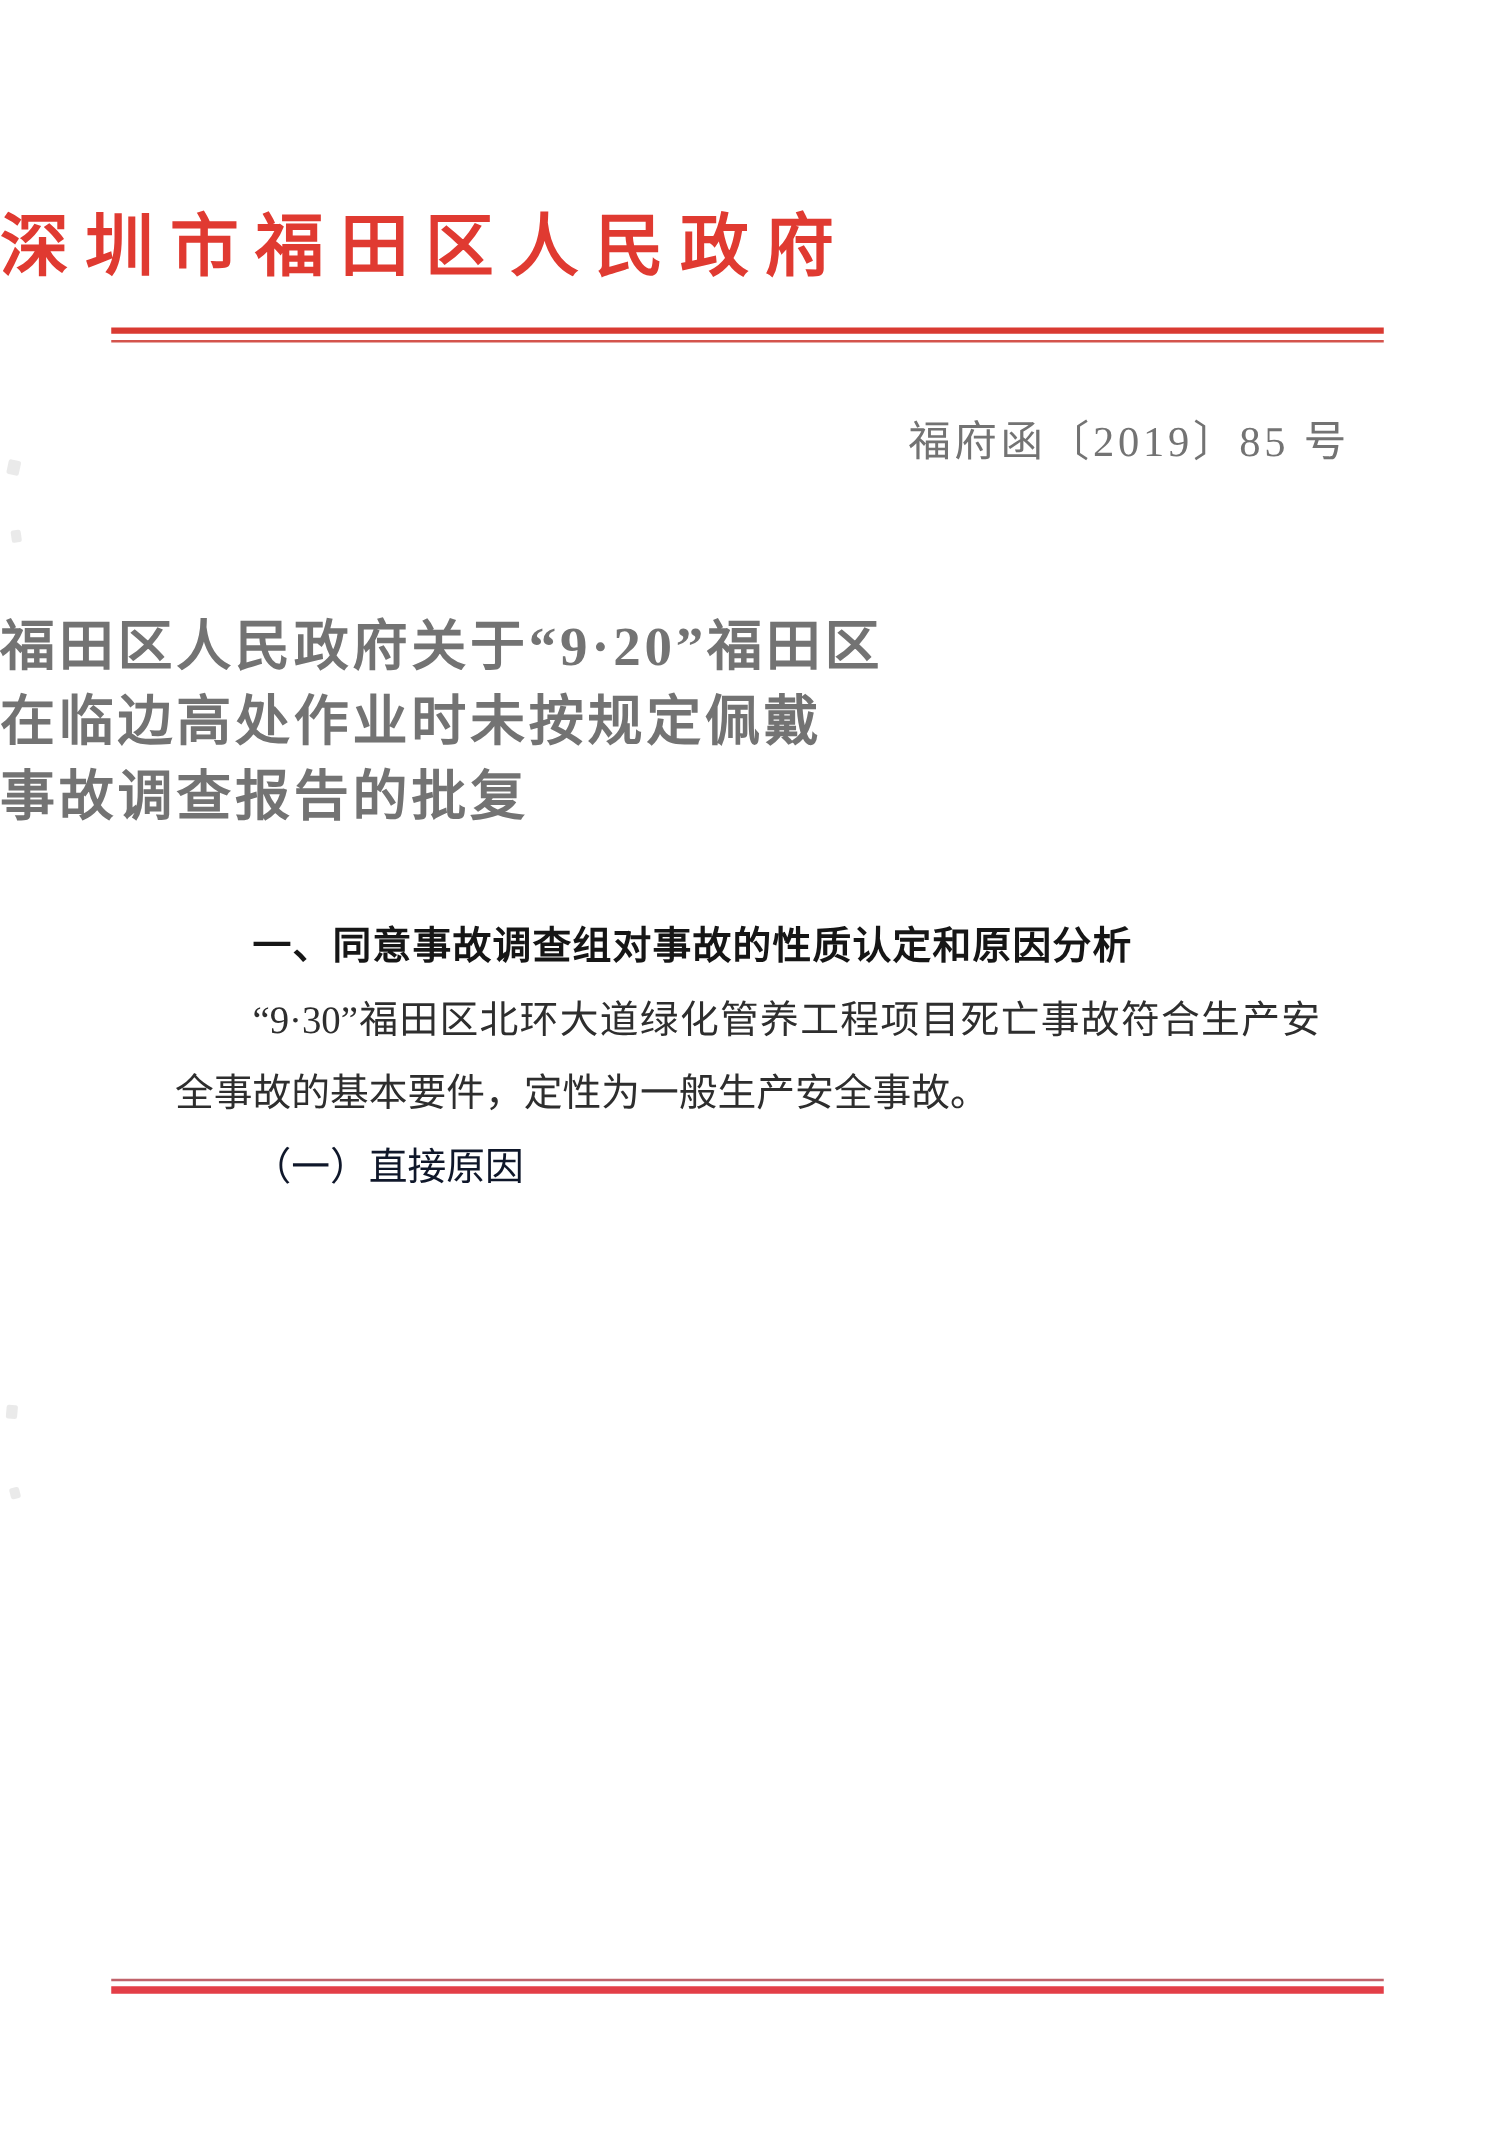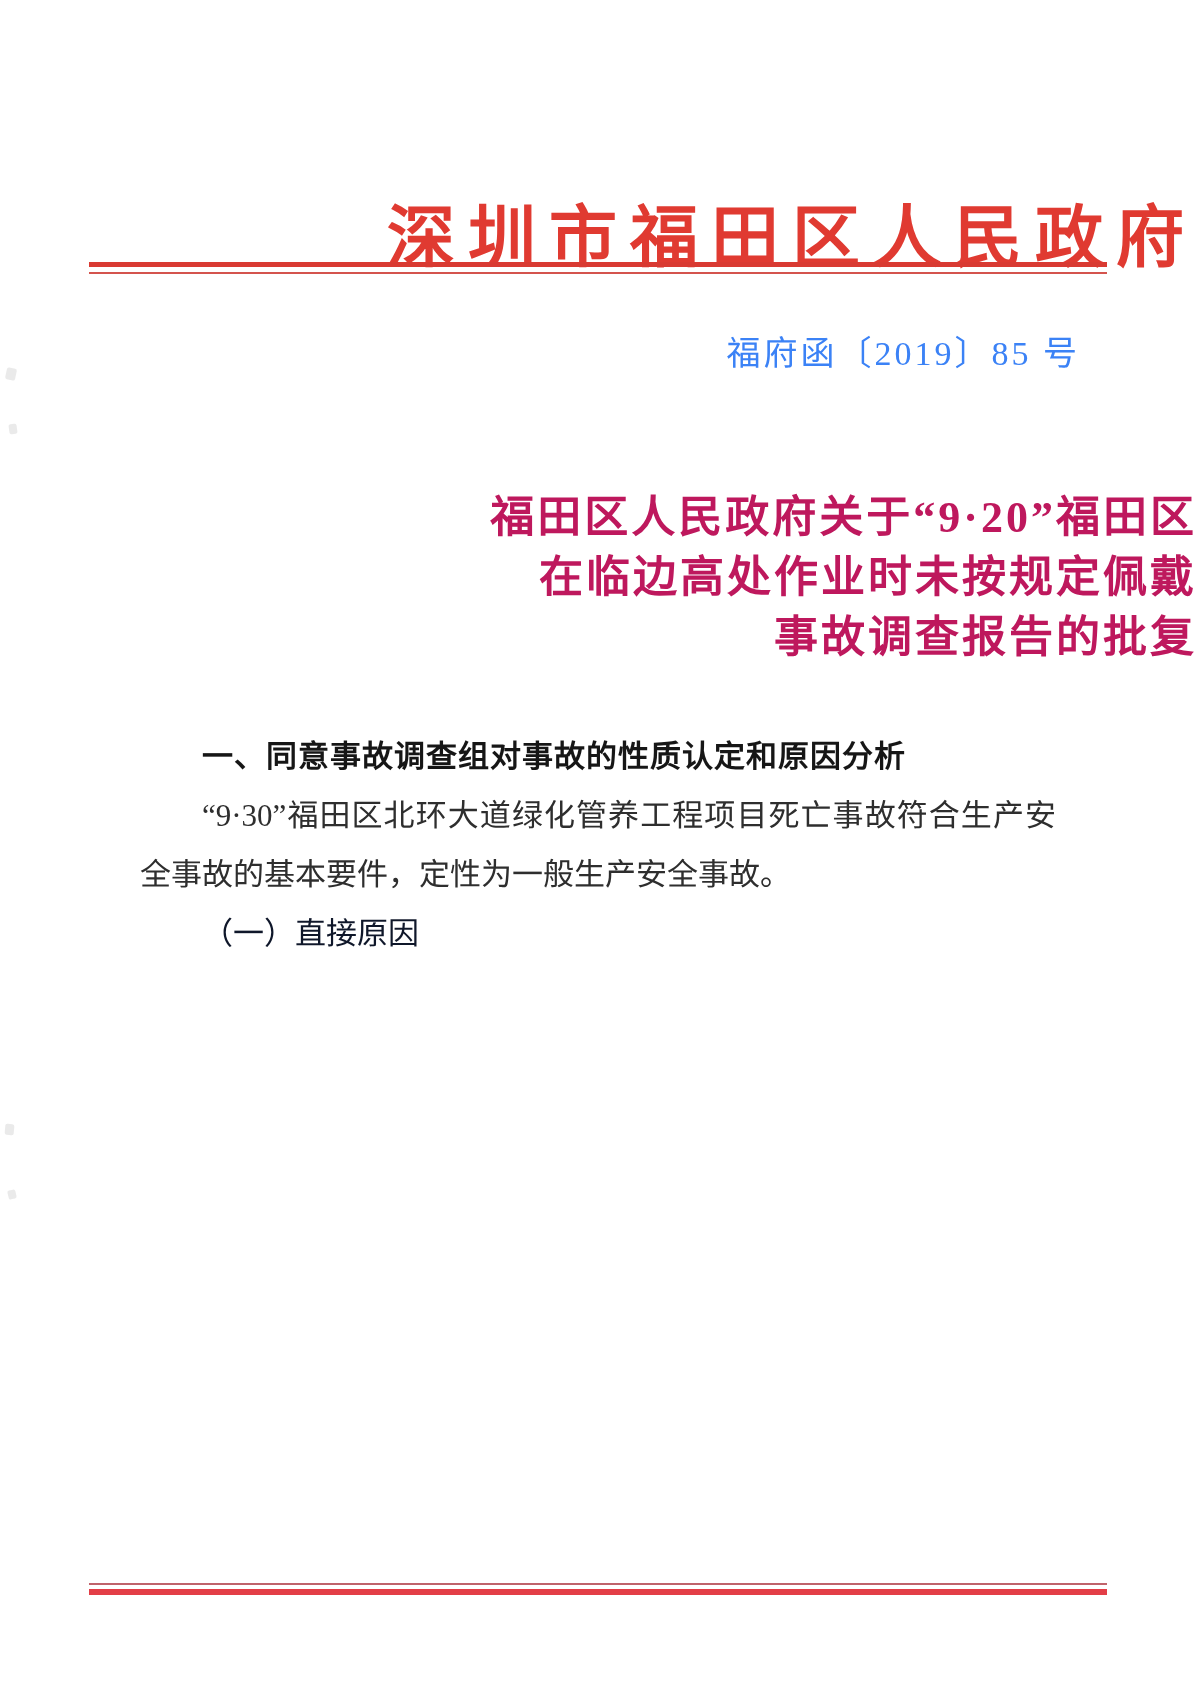--- a/index.html
+++ b/index.html
@@ -12,53 +12,52 @@
     overflow: hidden;
     font-family: "Liberation Serif", "DejaVu Serif", serif;
   }
 
   
   .org-name {
     position: absolute;
     top: 150px;
     left: 0;
     width: 100%;
-    text-align: right;
+    text-align: left;
     white-space: nowrap;
     color: #e03a31;
-    font-size: 68px;
+    font-size: 55px;
     font-weight: bold;
     letter-spacing: 13px;
     line-height: 96px;
-    margin-top: 40px;
   }
   .rule { position: absolute; left: 89px; width: 1018px; }
   .rule-thick-top   { top: 262px; height: 5px; background: #d93a32; }
   .rule-thin-top    { top: 272px; height: 2px; background: #d4544d; }
 
   
   .doc-number {
     position: absolute;
     top: 326px;
     right: 117px;
     font-size: 34px;
     letter-spacing: 3px;
-    color: #3b82f6;
+    color: #737373;
     white-space: nowrap;
   }
 
   
   .doc-title {
     position: absolute;
     top: 488px;
     left: 0;
     width: 100%;
     margin: 0;
-    text-align: right;
-    color: #be185d;
+    text-align: left;
+    color: #737373;
     font-size: 44px;
     font-weight: bold;
     line-height: 60px;
     letter-spacing: 3px;
   }
   .doc-title .t-line { display: block; white-space: nowrap; }
 
   
   .body-text {
     position: absolute;

